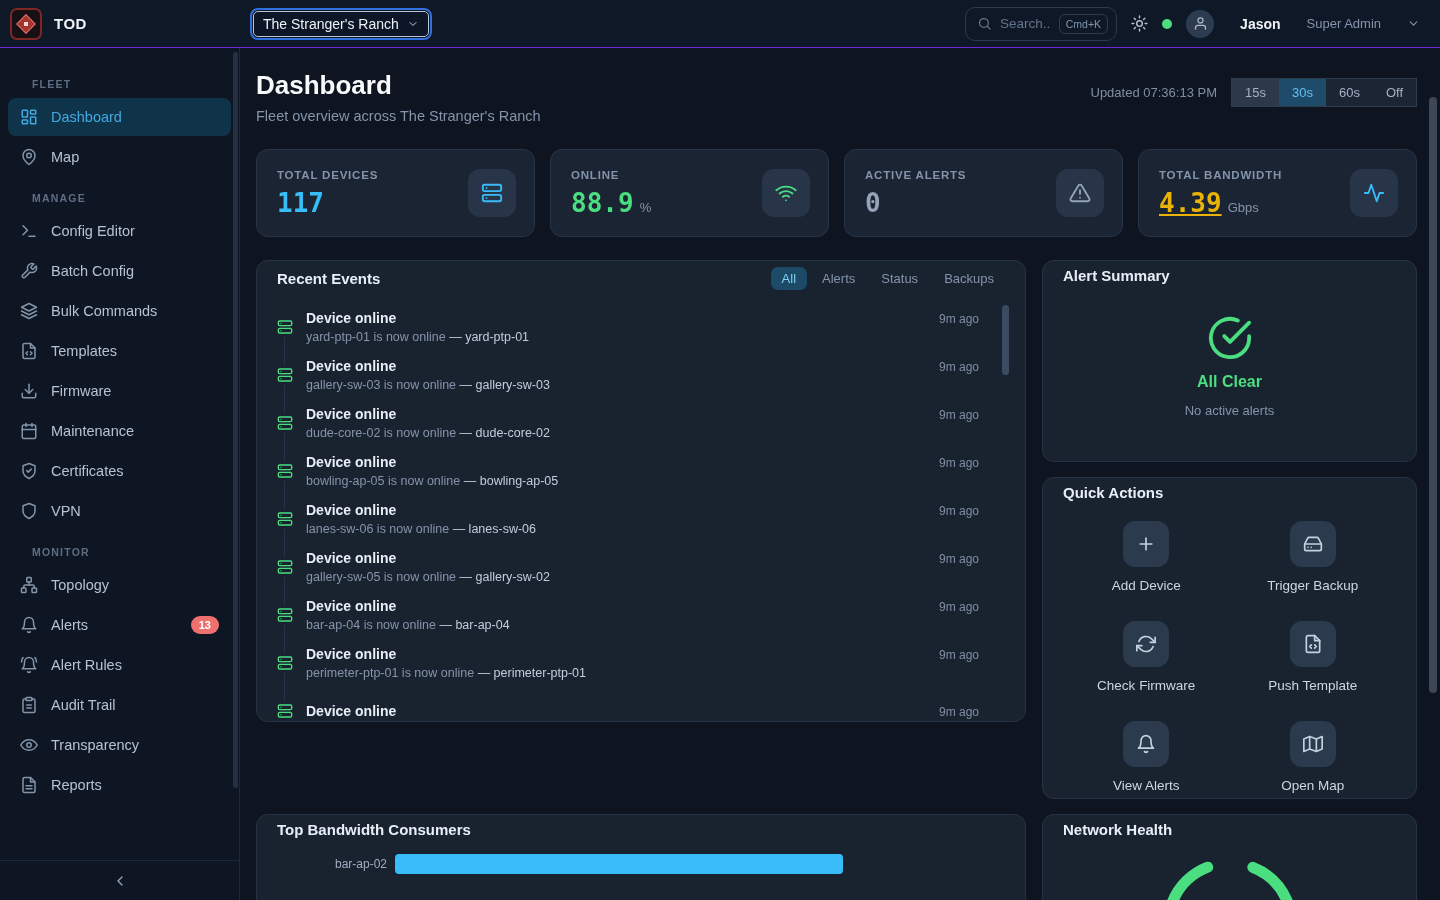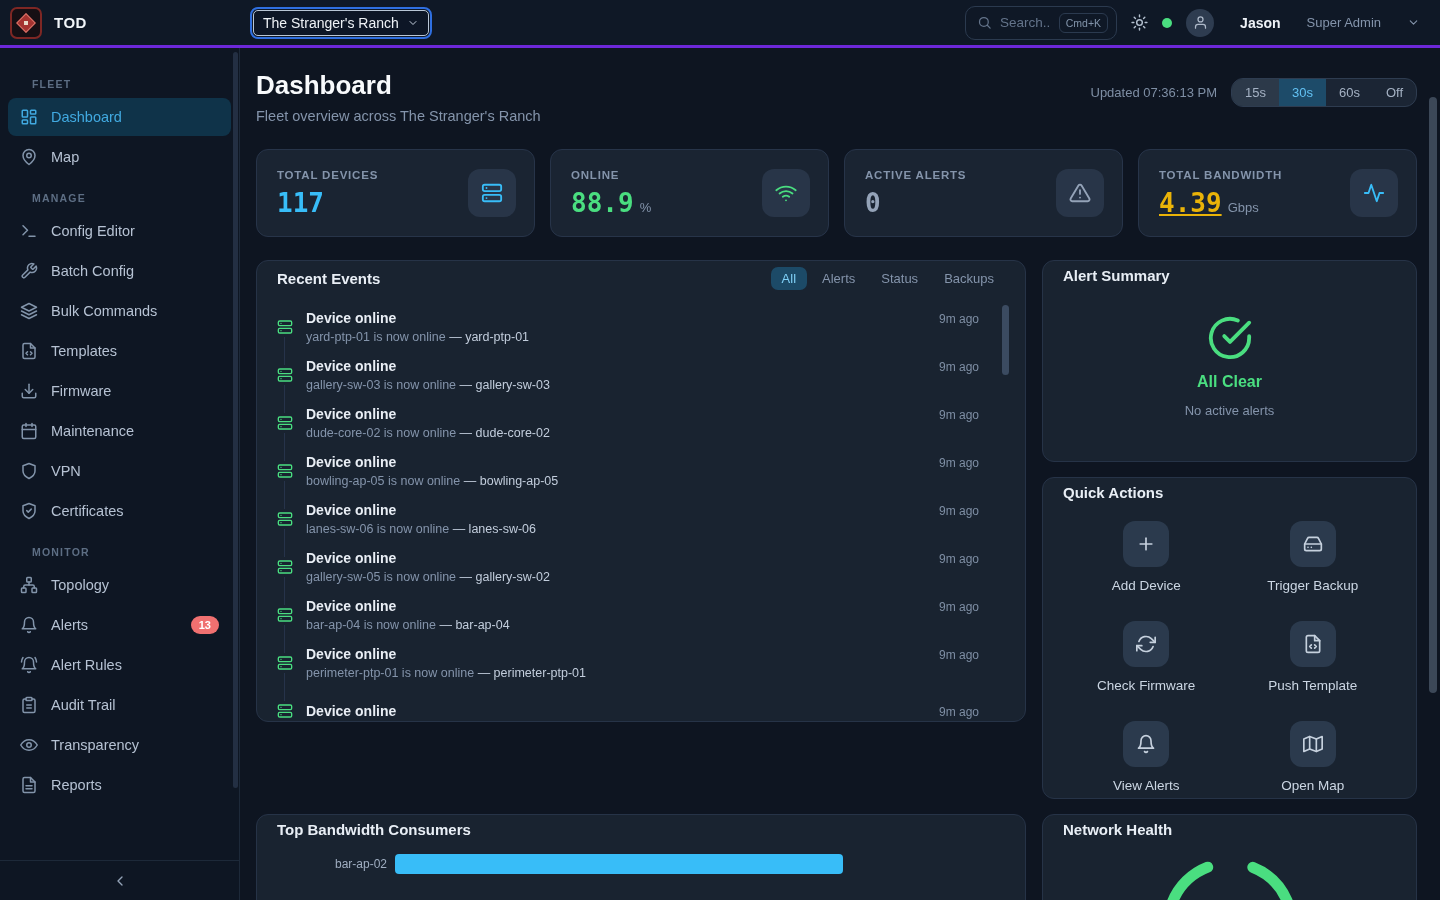--- a/index.html
+++ b/index.html
@@ -5,21 +5,21 @@
   * { margin:0; padding:0; box-sizing:border-box; }
   html,body { background:#0a101c; }
   .app {
     position:relative; width:1440px; height:900px; overflow:hidden;
     background:#0e1521; color:#e2e8f0;
     font-family:"Liberation Sans", sans-serif; font-size:14px;
   }
   svg.ic { display:block; fill:none; stroke:currentColor; stroke-width:2; stroke-linecap:round; stroke-linejoin:round; }
 
   
-  .topbar { height:48px; display:flex; align-items:center; background:#0f1826; border-bottom:3px solid #6d28d9; }
+  .topbar { height:48px; display:flex; align-items:center; background:#0f1826; border-bottom:1px solid #6d28d9; }
   .brand { width:240px; display:flex; align-items:center; gap:12px; padding-left:10px; flex:0 0 auto; }
   .logo { width:32px; height:32px; border-radius:7px; background:#160f14; border:2px solid #7e2724; display:flex; align-items:center; justify-content:center; position:relative; }
   .logo .diamond { width:14px; height:14px; background:#a53330; border:1.5px solid #d8756a; transform:rotate(45deg); display:flex; align-items:center; justify-content:center; }
   .logo .diamond i { display:block; width:4px; height:4px; background:#e8d9c8; transform:rotate(45deg); }
   .brand-name { font-weight:bold; font-size:15px; letter-spacing:.5px; color:#f1f5f9; }
   .org-select { margin-left:13px; display:flex; align-items:center; gap:8px; background:#0d1626; color:#eef2f7; font-size:14px;
     border:1px solid #b9c6d6; outline:2px solid #2f6fe0; outline-offset:1px; border-radius:5px; padding:4px 9px; cursor:pointer; }
   .org-select .chev { color:#c3cedd; }
   .topbar-right { margin-left:auto; display:flex; align-items:center; gap:14px; padding-right:20px; }
   .searchbox { display:flex; align-items:center; gap:8px; width:152px; height:34px; padding:0 8px 0 11px; border:1px solid #2b3a4f; border-radius:10px; color:#64748b; cursor:text; }
@@ -47,21 +47,21 @@
   .sb-footer { position:absolute; left:0; right:0; bottom:0; height:40px; border-top:1px solid #1d2939; display:flex; align-items:center; justify-content:center; color:#94a3b8; cursor:pointer; background:#0e1623; }
   .sb-scroll { position:absolute; top:4px; right:1px; width:5px; height:736px; border-radius:3px; background:#232f43; }
 
   
   .main { position:relative; flex:1; padding:22px 23px 0 16px; overflow:hidden; }
   .main-header { display:flex; align-items:flex-start; }
   .page-title { font-size:26px; font-weight:bold; color:#f8fafc; }
   .page-sub { margin-top:7px; font-size:14.5px; color:#8494ab; }
   .header-right { margin-left:auto; display:flex; align-items:center; gap:14px; margin-top:8px; }
   .updated { font-size:13px; color:#7e8ea4; }
-  .seg { display:flex; border:1px solid #2e3c50; border-radius:12px; overflow:hidden; background:#1b2534; }
+  .seg { display:flex; border:1px solid #2e3c50; border-radius:0; overflow:hidden; background:#1b2534; }
   .seg button { border:0; background:transparent; color:#a5b2c4; font-size:13px; padding:6px 13px; cursor:pointer; font-family:inherit; }
   .seg button.first { background:#2c3949; }
   .seg button.active { background:#1d4b69; color:#62c1f2; }
 
   .stats { margin-top:25px; display:grid; grid-template-columns:repeat(4,1fr); gap:15px; }
   .stat-card { height:88px; background:#1a2432; border:1px solid #273449; border-radius:12px; padding:16px 18px 16px 20px; display:flex; align-items:center; }
   .stat-left { display:flex; flex-direction:column; gap:7px; }
   .stat-label { font-size:11.5px; font-weight:bold; letter-spacing:.8px; color:#8494ab; }
   .stat-value-row { display:flex; align-items:baseline; gap:6px; }
   .stat-value { font-family:"DejaVu Sans Mono", monospace; font-weight:bold; font-size:26px; }
@@ -267,32 +267,32 @@
                 <line x1="8" y1="2" x2="8" y2="6"></line>
                 <line x1="3" y1="10" x2="21" y2="10"></line>
               </svg>
             </span>
             <span>Maintenance</span>
           </div>
           <div class="sb-item">
             <span class="sbi">
               <svg class="ic" width="18" height="18" viewBox="0 0 24 24">
                 <path d="M12 22s8-4 8-10V5l-8-3-8 3v7c0 6 8 10 8 10z"></path>
+                <polyline points="9 11.5 11 13.5 15 9.5"></polyline>
+              </svg>
+            </span>
+            <span>Certificates</span>
+          </div>
+          <div class="sb-item">
+            <span class="sbi">
+              <svg class="ic" width="18" height="18" viewBox="0 0 24 24">
+                <path d="M12 22s8-4 8-10V5l-8-3-8 3v7c0 6 8 10 8 10z"></path>
               </svg>
             </span>
             <span>VPN</span>
-          </div>
-          <div class="sb-item">
-            <span class="sbi">
-              <svg class="ic" width="18" height="18" viewBox="0 0 24 24">
-                <path d="M12 22s8-4 8-10V5l-8-3-8 3v7c0 6 8 10 8 10z"></path>
-                <polyline points="9 11.5 11 13.5 15 9.5"></polyline>
-              </svg>
-            </span>
-            <span>Certificates</span>
           </div>
           <div class="sb-label">MONITOR</div>
           <div class="sb-item">
             <span class="sbi">
               <svg class="ic" width="18" height="18" viewBox="0 0 24 24">
                 <rect x="9" y="2" width="6" height="6" rx="1"></rect>
                 <rect x="2" y="16" width="6" height="6" rx="1"></rect>
                 <rect x="16" y="16" width="6" height="6" rx="1"></rect>
                 <path d="M12 8v4"></path>
                 <path d="M5 16v-2a2 2 0 0 1 2-2h10a2 2 0 0 1 2 2v2"></path>

